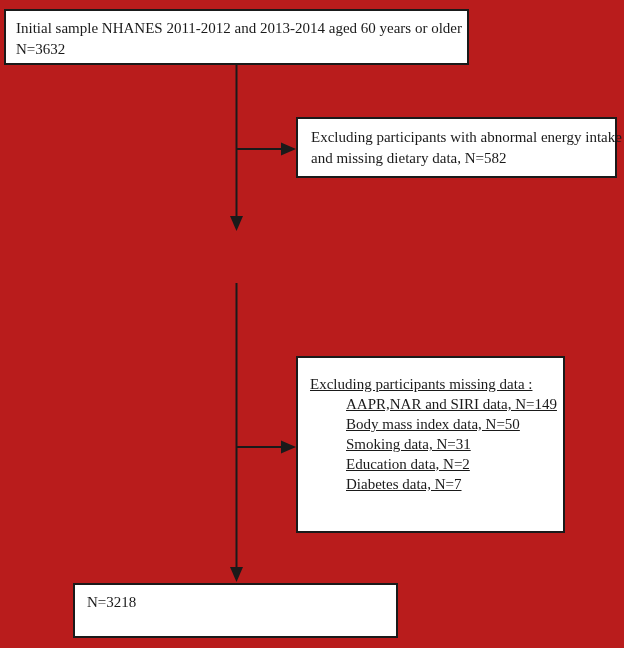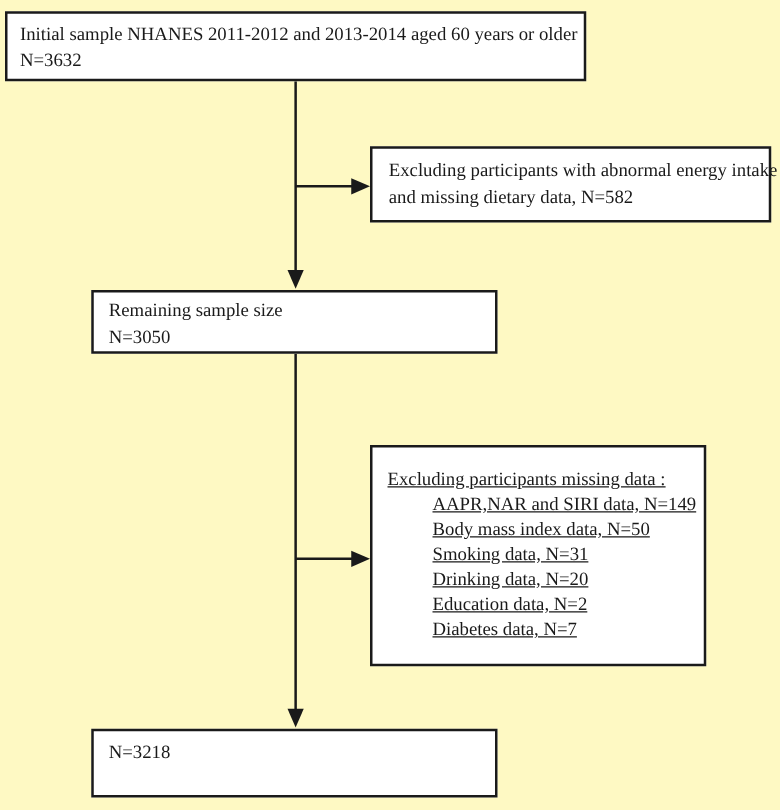--- a/index.html
+++ b/index.html
@@ -4,21 +4,21 @@
 <style>
   html, body {
     margin: 0;
     padding: 0;
     background: #ffffff;
   }
   .canvas {
     position: relative;
     width: 624px;
     height: 648px;
-    background: #fef9c3;
+    background: #b91c1c;
     font-family: "Liberation Serif", "DejaVu Serif", serif;
     color: #1a1a1a;
     overflow: hidden;
   }
   .flowbox {
     position: absolute;
     border: 2px solid #1a1a1a;
     background: #ffffff;
     box-sizing: border-box;
     font-size: 15px;
@@ -72,31 +72,26 @@
   <div class="flowbox" id="box-initial">
     <div class="line">Initial sample NHANES 2011-2012 and 2013-2014 aged 60 years or older</div>
     <div class="line">N=3632</div>
   </div>
 
   <div class="flowbox" id="box-excl1">
     <div class="line">Excluding participants with abnormal energy intake</div>
     <div class="line">and missing dietary data, N=582</div>
   </div>
 
-  <div class="flowbox" id="box-remaining">
-    <div class="line">Remaining sample size</div>
-    <div class="line">N=3050</div>
-  </div>
 
   <div class="flowbox" id="box-excl2">
     <div class="line">Excluding participants missing data :</div>
     <div class="line item">AAPR,NAR and SIRI data, N=149</div>
     <div class="line item">Body mass index data, N=50</div>
     <div class="line item">Smoking data, N=31</div>
-    <div class="line item">Drinking data, N=20</div>
     <div class="line item">Education data, N=2</div>
     <div class="line item">Diabetes data, N=7</div>
   </div>
 
   <div class="flowbox" id="box-final">
     <div class="line">N=3218</div>
   </div>
 
 </div>
 

